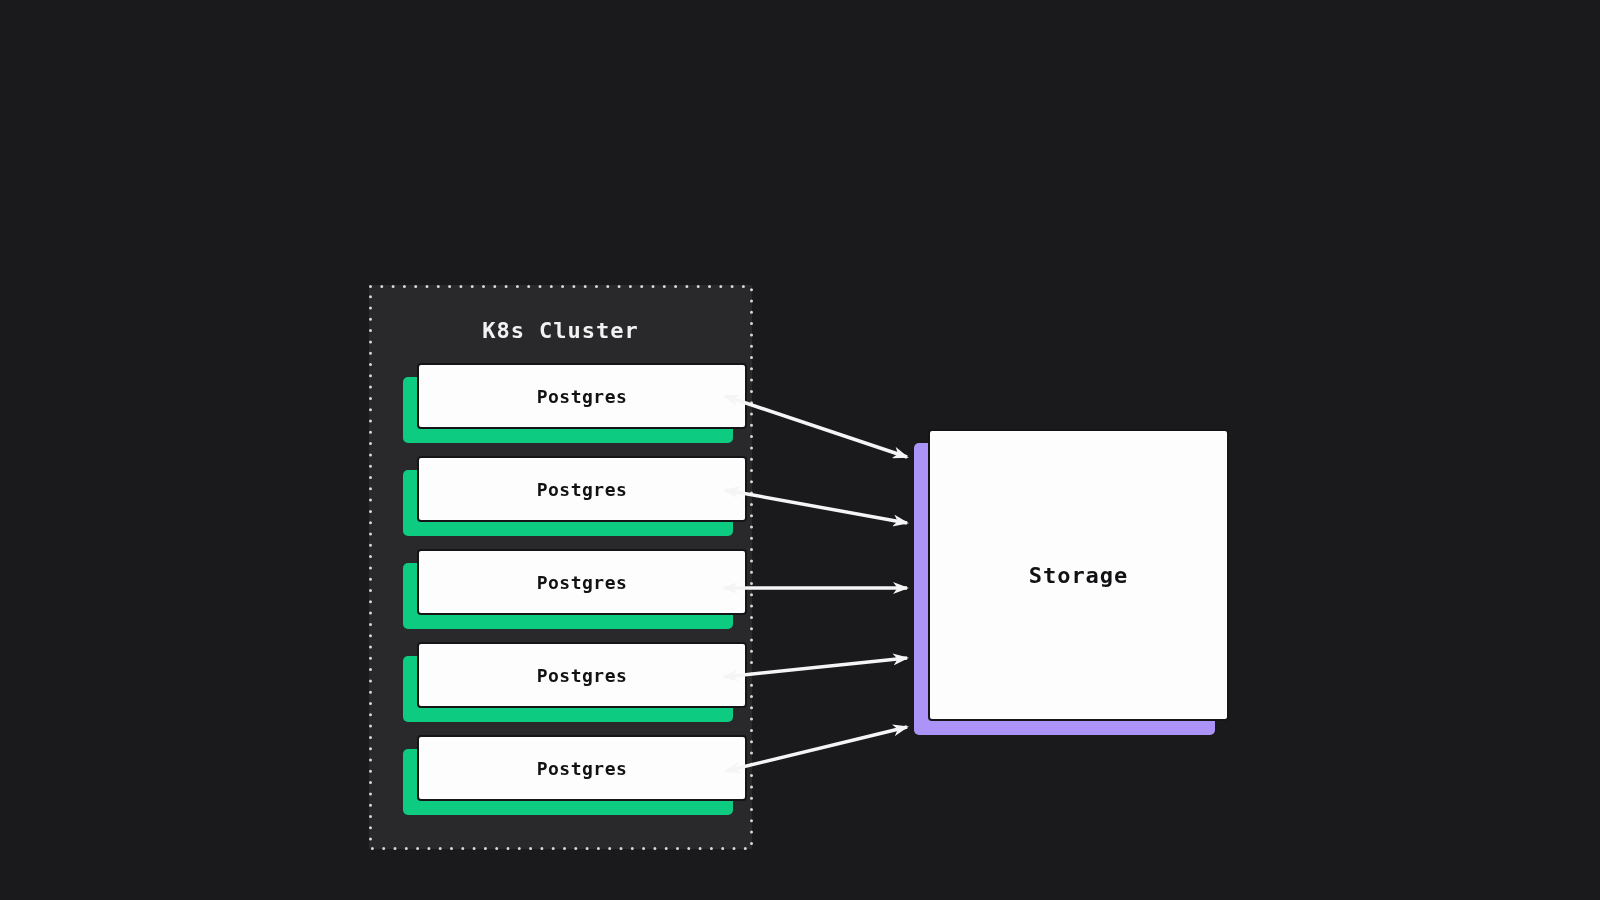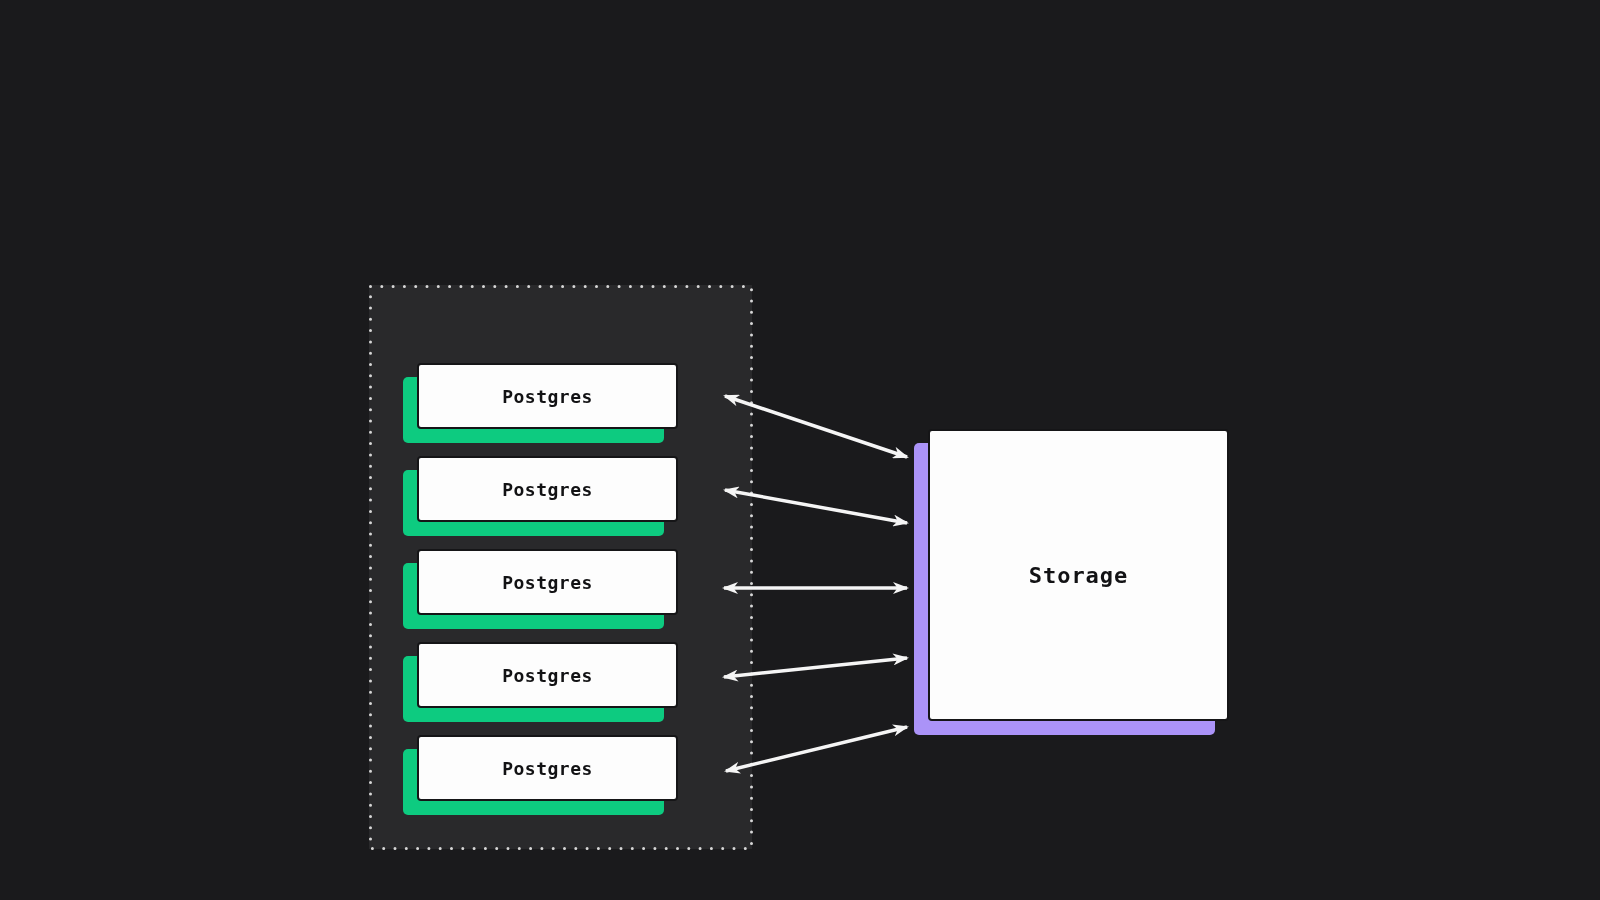--- a/index.html
+++ b/index.html
@@ -50,21 +50,21 @@
   .node-shadow.purple { background: var(--purple); }
   .node-box {
     position: absolute; inset: 0;
     background: var(--node-fill);
     border: 2px solid var(--node-border);
     border-radius: 4px;
     display: flex; align-items: center; justify-content: center;
     color: var(--node-text);
     font-weight: 700;
   }
-  .postgres-wrap { left: 417px; width: 261px; height: 66px; padding-left: 24px; }
+  .postgres-wrap { left: 417px; width: 330px; height: 66px; padding-left: 24px; }
   .postgres-wrap .node-box { font-size: 18px; letter-spacing: 0.5px; }
   .storage-wrap { left: 928px; top: 429px; width: 301px; height: 292px; }
   .storage-wrap .node-box { font-size: 22px; letter-spacing: 1px; text-align: center; }
   #overlay {
     position: absolute; inset: 0;
     width: 1600px; height: 900px;
     pointer-events: none;
   }
   #overlay .dotted-rect {
     fill: none;
@@ -79,20 +79,21 @@
     stroke-linecap: butt;
   }
   #overlay .ah { fill: var(--arrow); }
 </style>
 </head>
 <body>
 
 <div id="stage">
 
   <div class="cluster"></div>
+  <div class="cluster-title">K8s Cluster</div>
 
   <div class="node-wrap postgres-wrap" style="top:363px">
     <div class="node-shadow green"></div>
     <div class="node-box">Postgres</div>
   </div>
   <div class="node-wrap postgres-wrap" style="top:456px">
     <div class="node-shadow green"></div>
     <div class="node-box">Postgres</div>
   </div>
   <div class="node-wrap postgres-wrap" style="top:549px">

